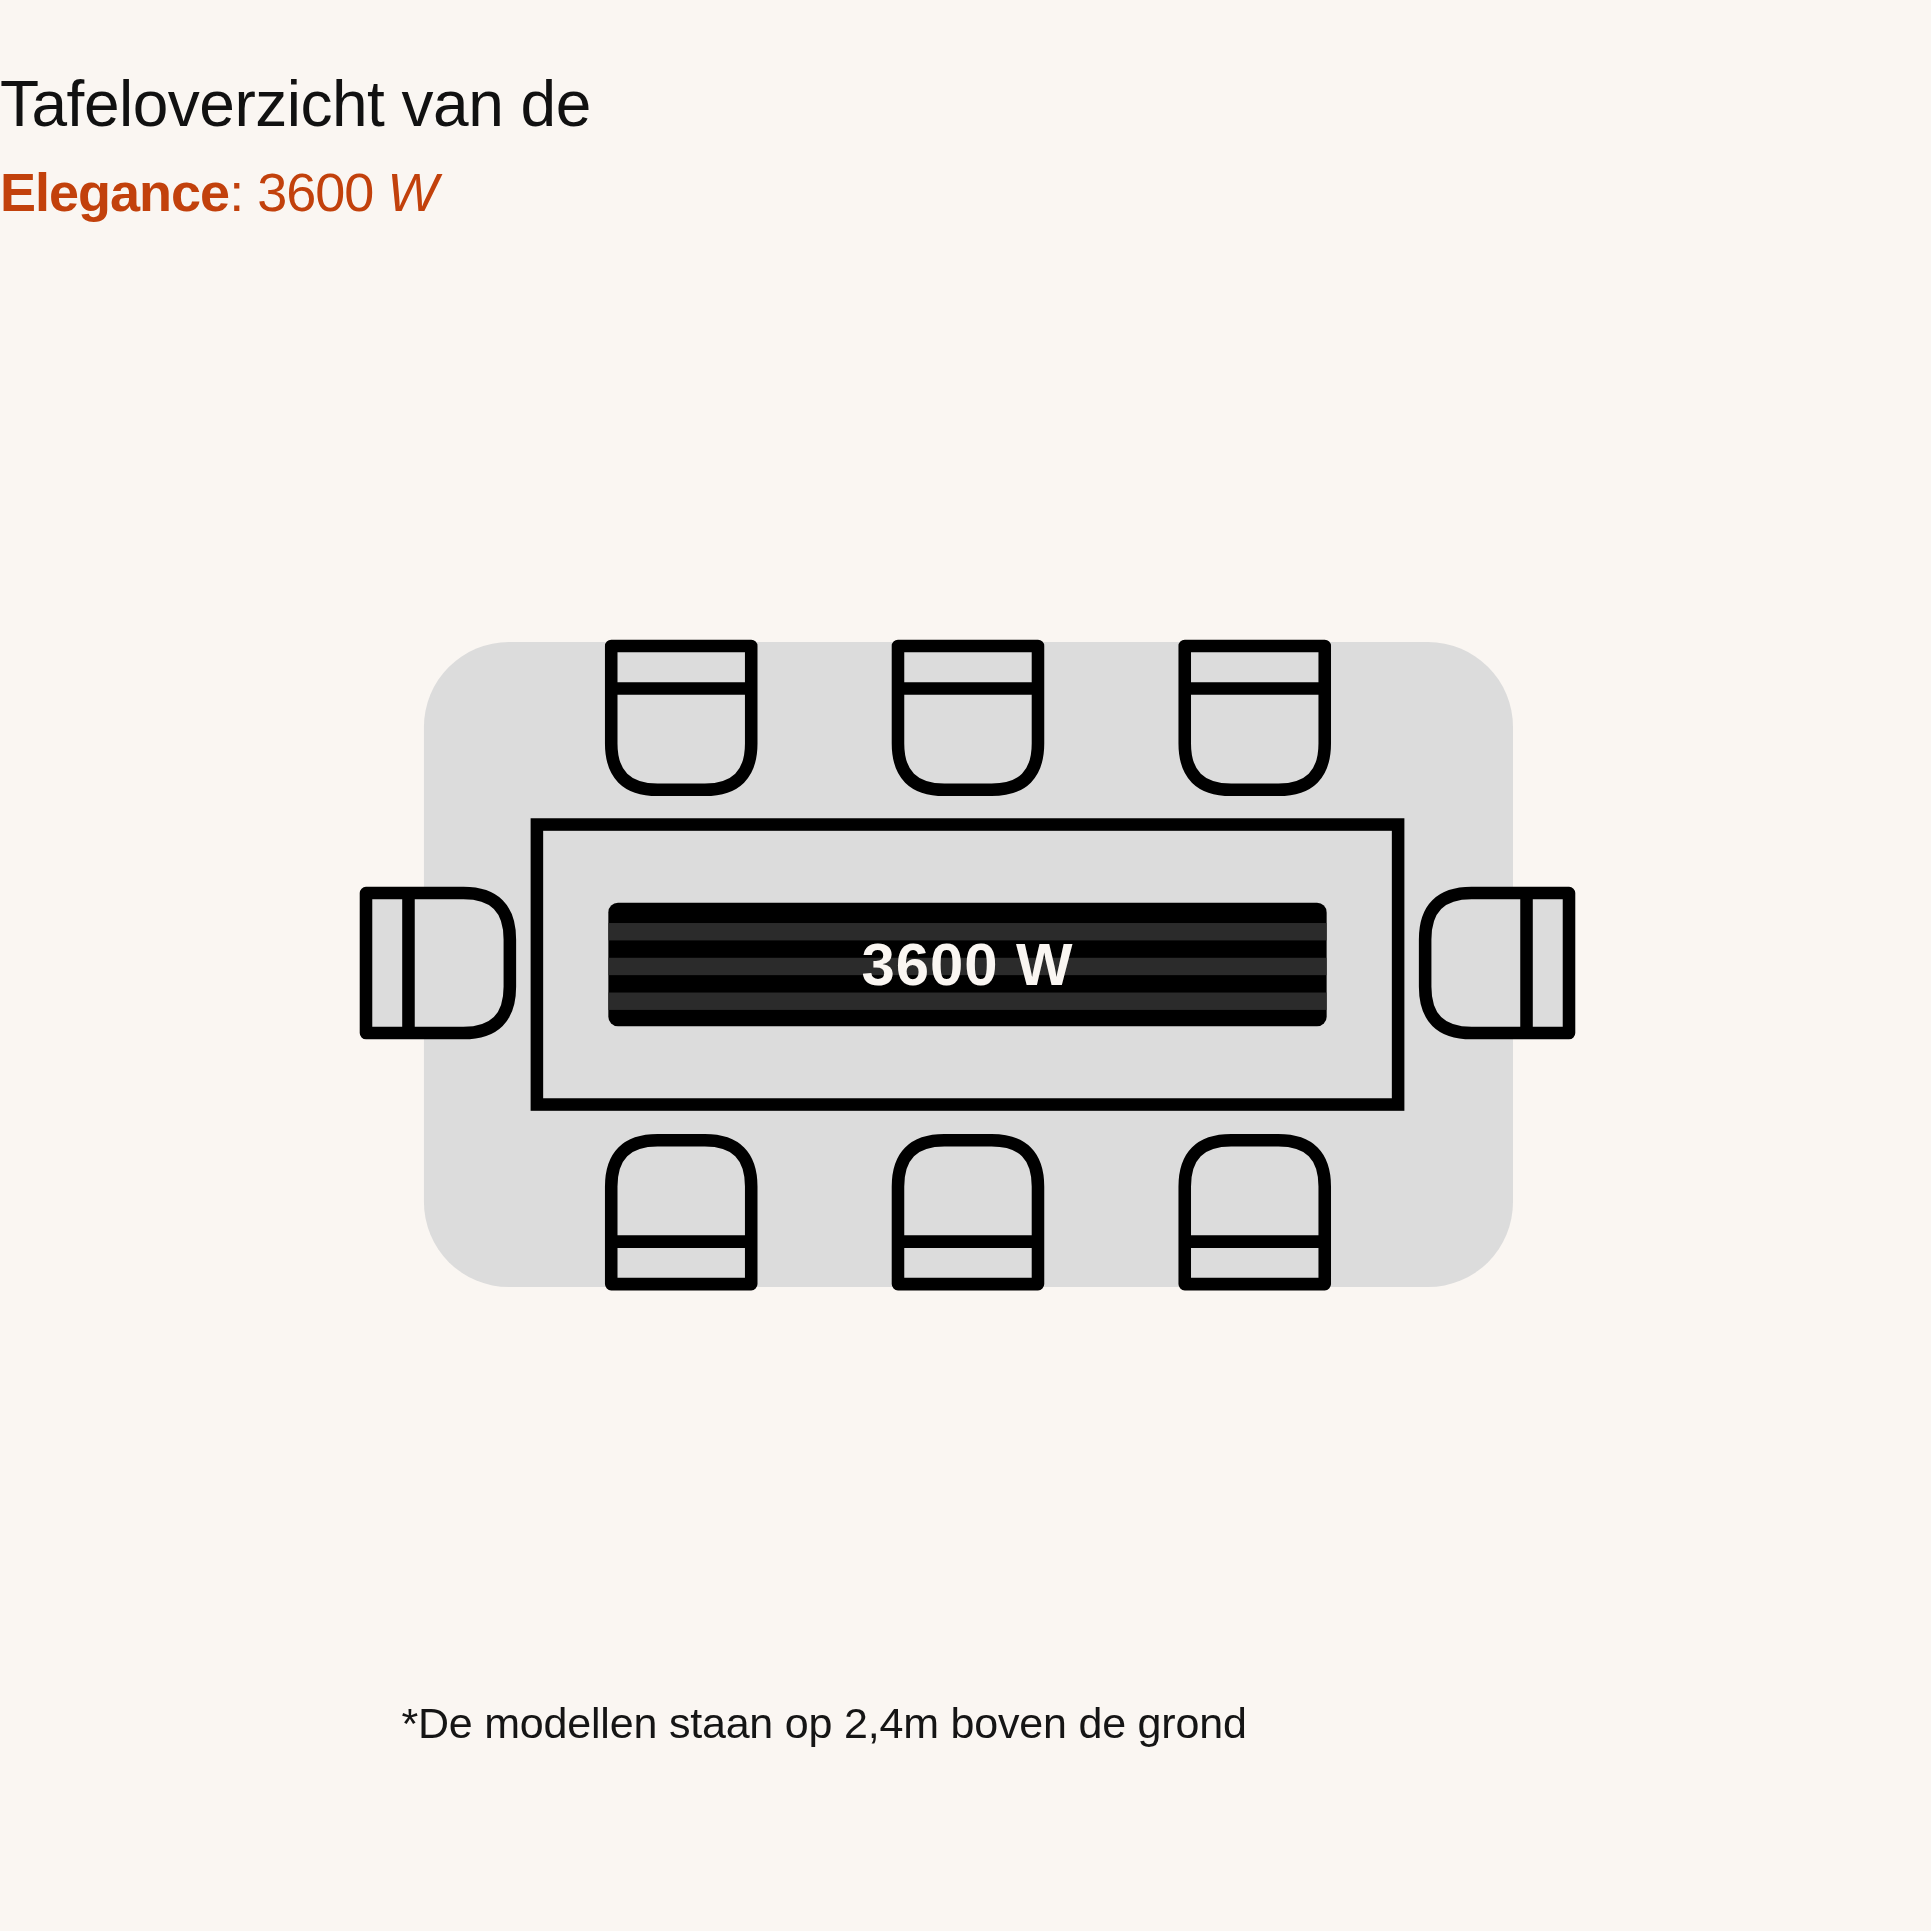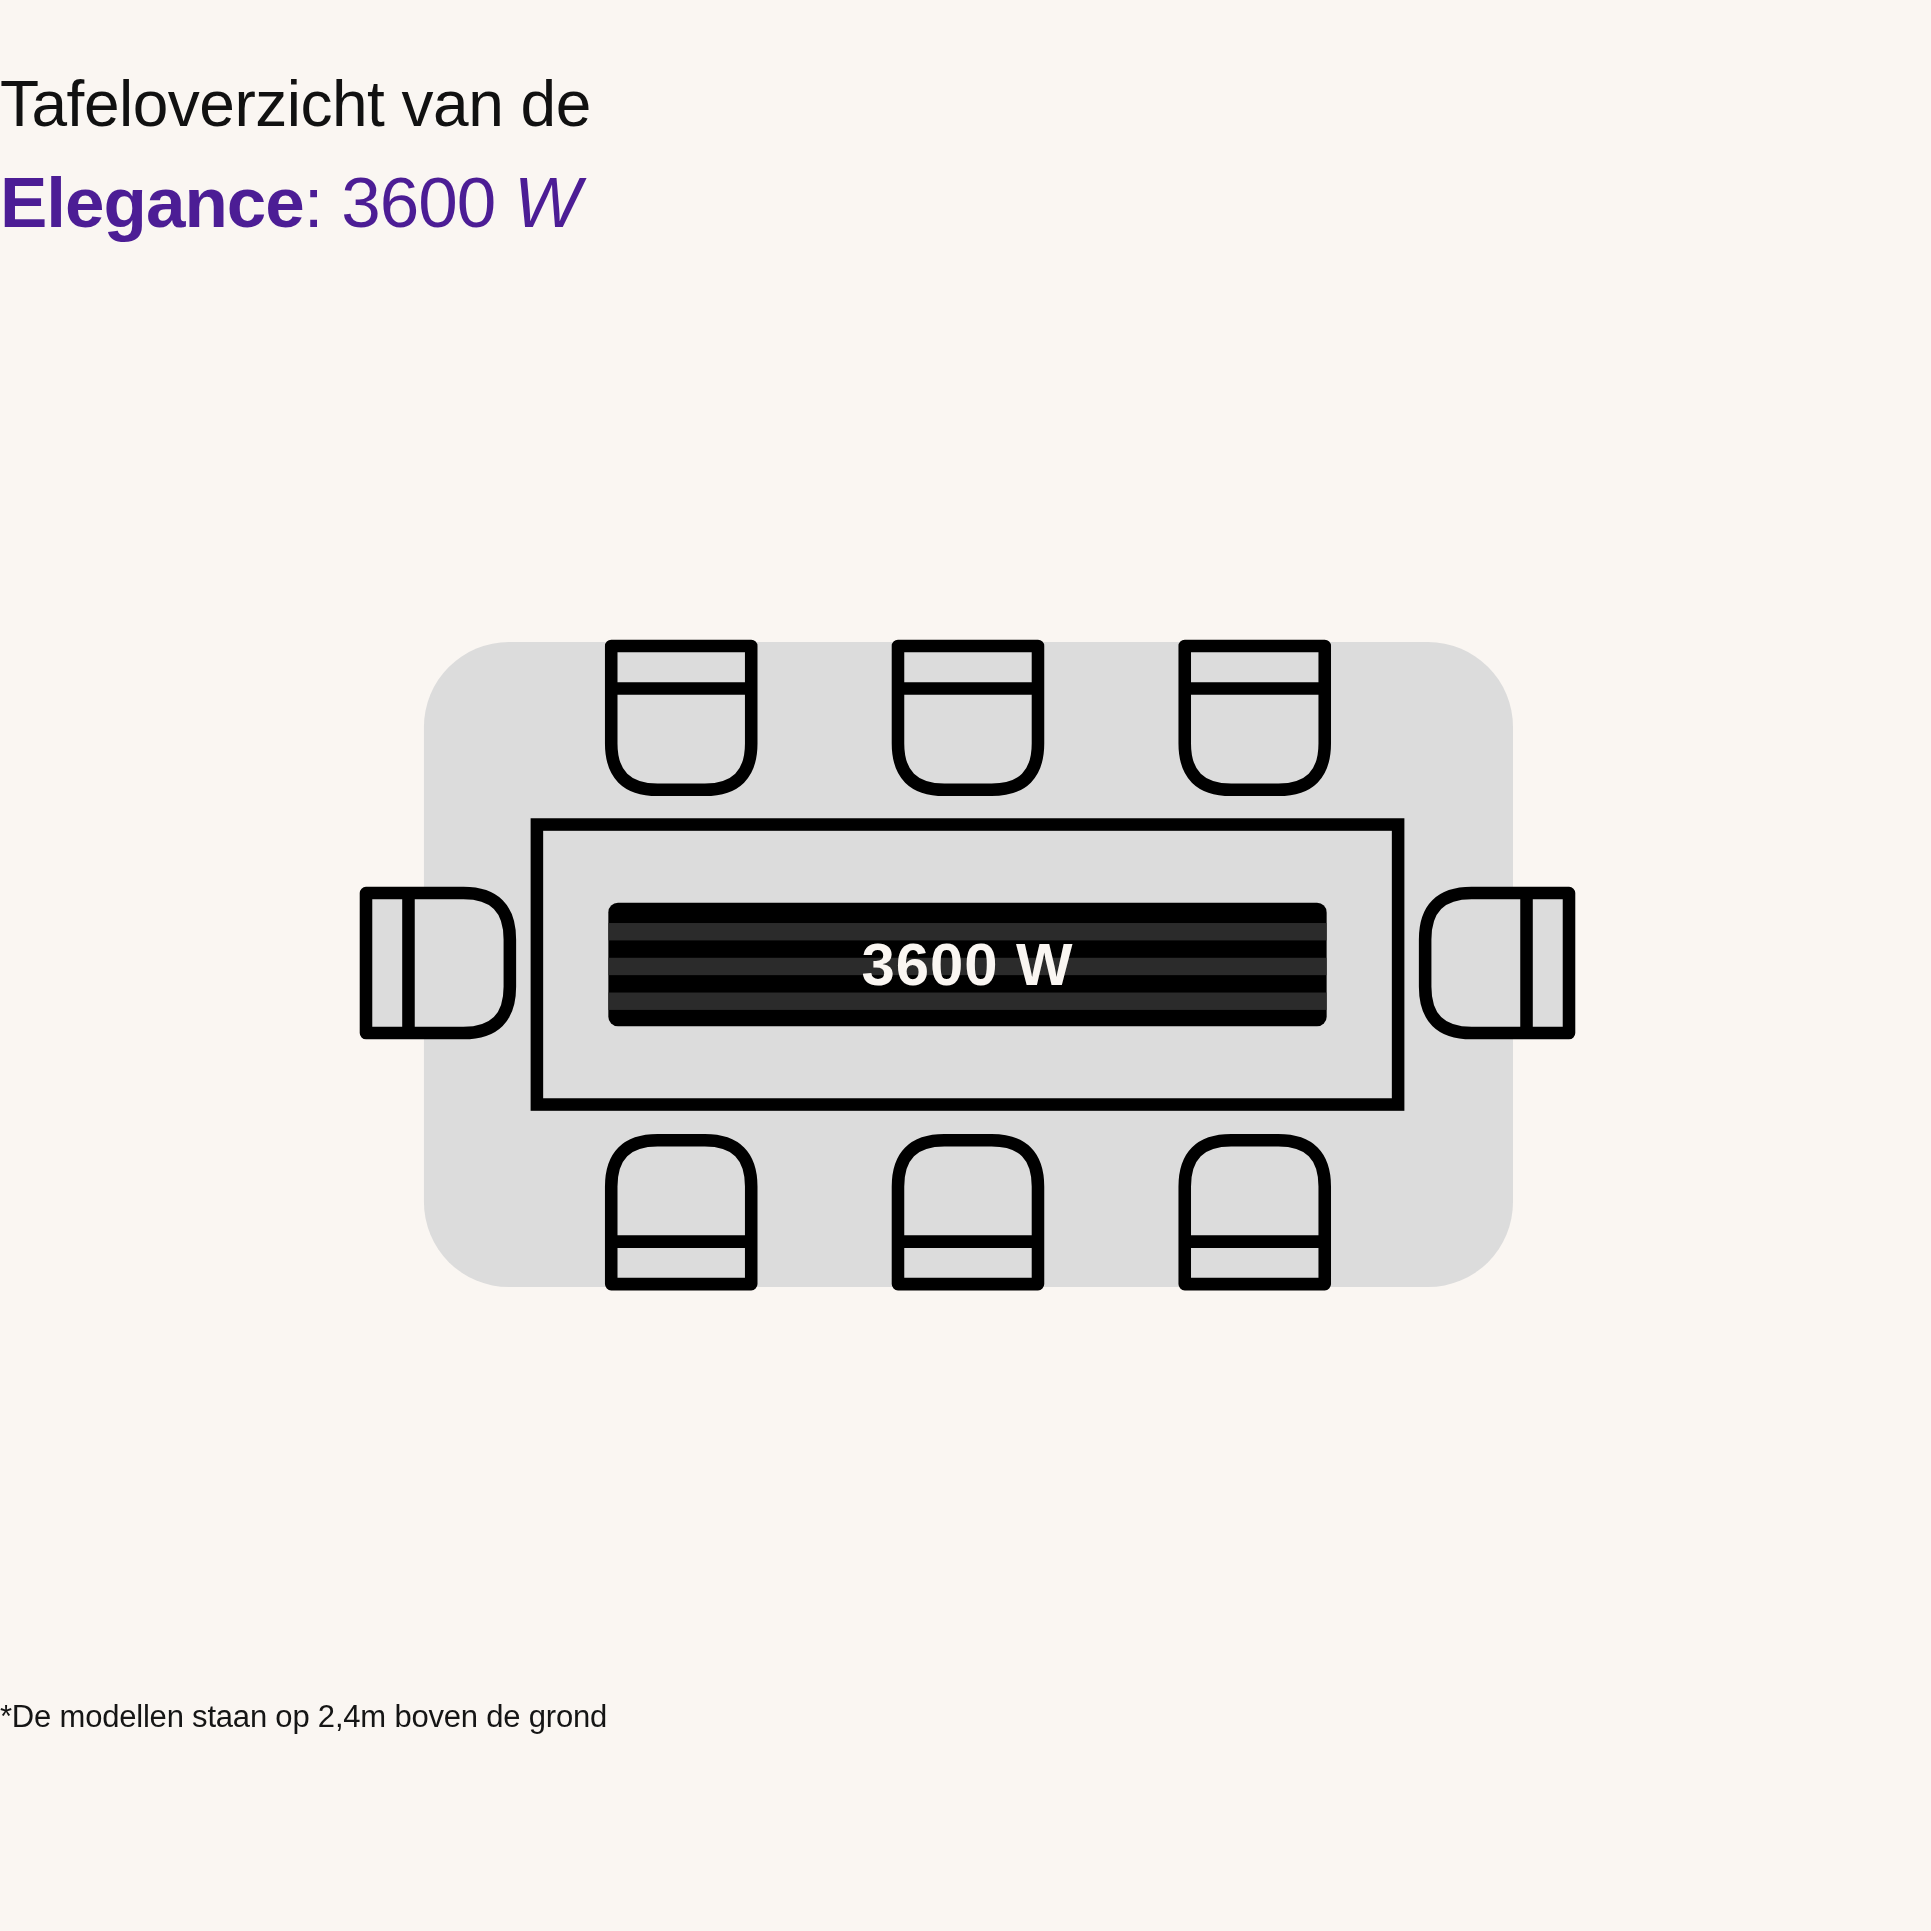--- a/index.html
+++ b/index.html
@@ -27,23 +27,23 @@
     width: 1931px;
   }
   .title-line-1 {
     font-size: 64px;
     font-weight: 400;
     color: #111111;
     letter-spacing: -0.5px;
     line-height: 1.15;
   }
   .title-line-2 {
-    font-size: 71px;
+    font-size: 54px;
     font-weight: 400;
-    color: #4c1d95;
+    color: #c2410c;
     letter-spacing: -1px;
     line-height: 1.25;
     margin-top: 17.4px;
   }
   .title-strong {
     font-weight: 700;
   }
   .title-italic {
     font-style: italic;
   }
@@ -53,21 +53,22 @@
     left: 2px;
     width: 1642px;
     height: 1931px;
     pointer-events: none;
   }
   .footnote {
     position: absolute;
     top: 1699px;
     left: 0;
     width: 1648px;
-    font-size: 31px;
+    text-align: center;
+    font-size: 43px;
     color: #151515;
     letter-spacing: -0.2px;
   }
   svg { display: block; }
 </style>
 </head>
 <body>
 
 <div class="page">
 

